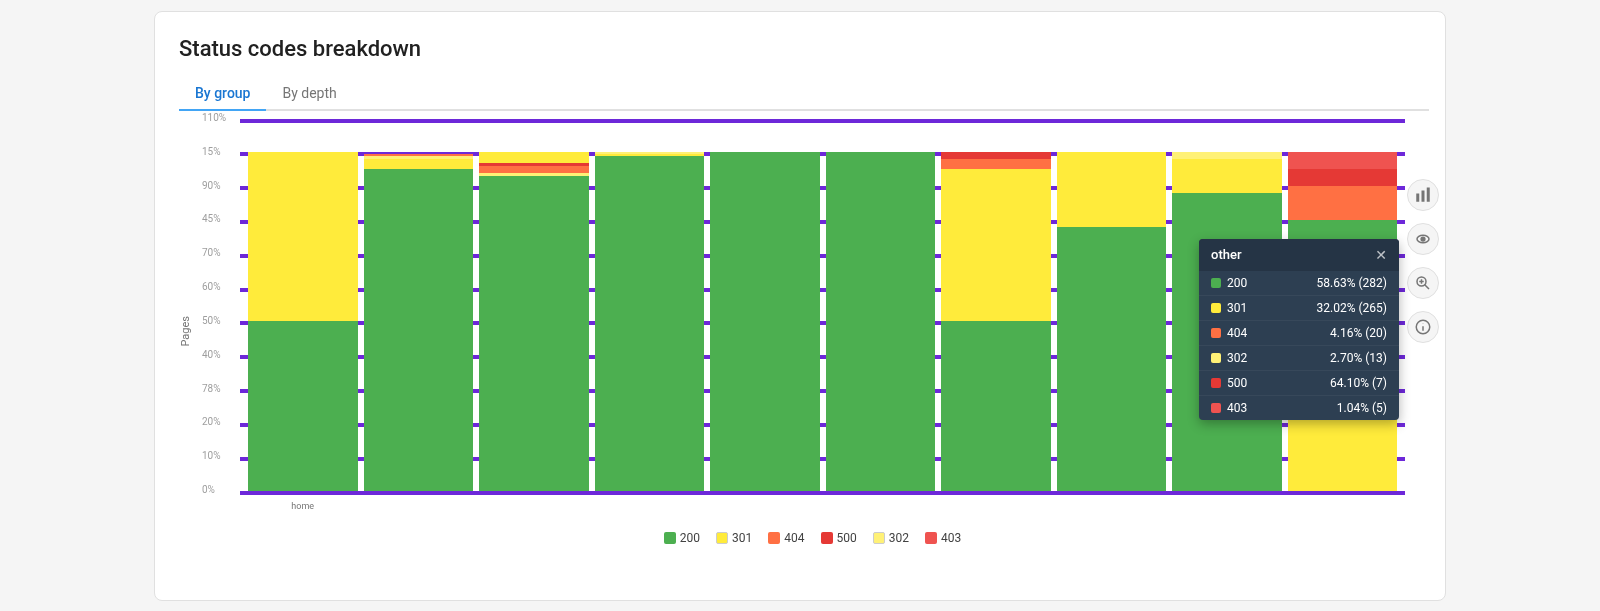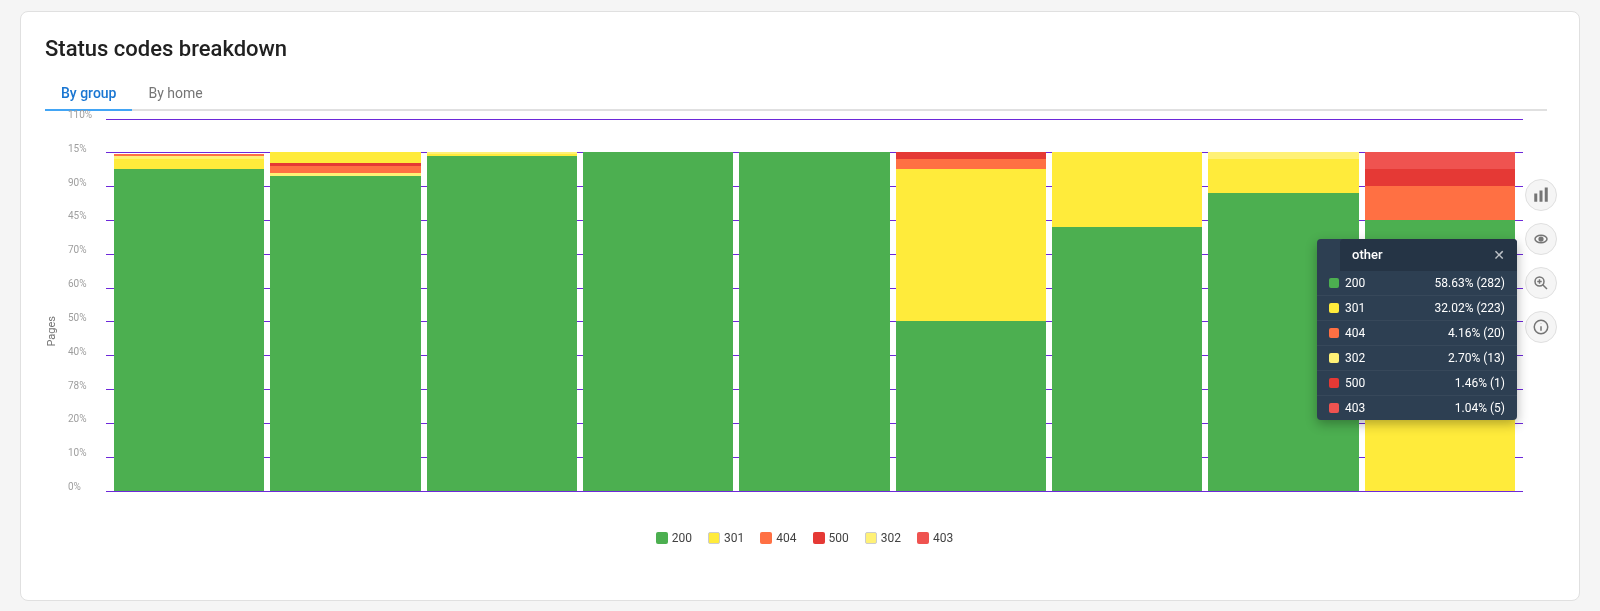--- a/index.html
+++ b/index.html
@@ -8,22 +8,22 @@
       background: #f5f5f5;
       display: flex;
       justify-content: center;
       align-items: center;
       min-height: 100vh;
     }
     .card {
       background: #fff;
       border-radius: 8px;
       border: 1px solid #e0e0e0;
-      padding: 24px 32px 16px 24px;
-      width: 1560px;
+      padding: 24px 16px 16px 24px;
+      width: 1292px;
       min-height: 590px;
       position: relative;
     }
     .page-title {
       font-size: 22px;
       font-weight: 500;
       color: #212121;
       margin-bottom: 16px;
     }
     .tabs {
@@ -67,21 +67,21 @@
       position: absolute;
       left: 44px;
       right: 24px;
       top: 0;
       bottom: 28px;
     }
     .grid-line {
       position: absolute;
       left: 0;
       right: 0;
-      border-top: 1px solid #6d28d9;
+      border-top: 4px solid #6d28d9;
       display: flex;
       align-items: center;
     }
     .grid-label {
       position: absolute;
       left: -38px;
       font-size: 10px;
       color: #9e9e9e;
       transform: translateY(-50%);
     }
@@ -172,21 +172,20 @@
     }
     .tooltip-header {
       padding: 8px 12px;
       font-size: 13px;
       font-weight: 500;
       background: #253445;
       border-radius: 4px 4px 0 0;
       display: flex;
       justify-content: space-between;
       align-items: center;
-      margin-left: 23px;
     }
     .tooltip-close {
       cursor: pointer;
       opacity: 0.7;
       font-size: 14px;
     }
     .tooltip-row {
       display: flex;
       align-items: center;
       padding: 5px 12px;
@@ -216,21 +215,21 @@
     }
   </style>
 </head>
 <body>
 
 <div class="card">
   <div class="page-title">Status codes breakdown</div>
 
   <div class="tabs">
     <div class="tab active">By group</div>
-    <div class="tab">By home</div>
+    <div class="tab">By depth</div>
   </div>
 
   <div class="chart-area">
     <div class="y-axis-label">Pages</div>
 
     <div class="chart-inner">
       <div class="chart-wrapper">
 
         <div class="grid-lines" id="grid-container">
             <div class="grid-line" style="top: 100%;">
@@ -265,20 +264,27 @@
             </div>
             <div class="grid-line" style="top: 9.09091%;">
               <span class="grid-label">15%</span>
             </div>
             <div class="grid-line" style="top: 0%;">
               <span class="grid-label">110%</span>
             </div>
           </div>
 
         <div class="bars-container" id="bars-container">
+            <div class="bar-group">
+              <div class="bar-stack" style="height: 90.9091%;">
+                <div class="bar-segment" style="background-color: rgb(76, 175, 80); height: 50%;"></div>
+                <div class="bar-segment" style="background-color: rgb(255, 235, 59); height: 50%;"></div>
+              </div>
+              <div class="bar-label">home</div>
+            </div>
             <div class="bar-group">
               <div class="bar-stack" style="height: 90.4545%;">
                 <div class="bar-segment" style="background-color: rgb(76, 175, 80); height: 95.4774%;"></div>
                 <div class="bar-segment" style="background-color: rgb(255, 235, 59); height: 3.01508%;"></div>
                 <div class="bar-segment" style="background-color: rgb(255, 241, 118); height: 1.00503%;"></div>
                 <div class="bar-segment" style="background-color: rgb(255, 112, 67); height: 0.502513%;"></div>
               </div>
               <div class="bar-label"></div>
             </div>
             <div class="bar-group">
@@ -354,36 +360,36 @@
           </div>
           <div id="tooltip-rows">
               <div class="tooltip-row">
                 <div class="tooltip-color" style="background-color: rgb(76, 175, 80);"></div>
                 <span class="tooltip-code">200</span>
                 <span class="tooltip-pct">58.63% (282)</span>
               </div>
               <div class="tooltip-row">
                 <div class="tooltip-color" style="background-color: rgb(255, 235, 59);"></div>
                 <span class="tooltip-code">301</span>
-                <span class="tooltip-pct">32.02% (223)</span>
+                <span class="tooltip-pct">32.02% (265)</span>
               </div>
               <div class="tooltip-row">
                 <div class="tooltip-color" style="background-color: rgb(255, 112, 67);"></div>
                 <span class="tooltip-code">404</span>
                 <span class="tooltip-pct">4.16% (20)</span>
               </div>
               <div class="tooltip-row">
                 <div class="tooltip-color" style="background-color: rgb(255, 241, 118);"></div>
                 <span class="tooltip-code">302</span>
                 <span class="tooltip-pct">2.70% (13)</span>
               </div>
               <div class="tooltip-row">
                 <div class="tooltip-color" style="background-color: rgb(229, 57, 53);"></div>
                 <span class="tooltip-code">500</span>
-                <span class="tooltip-pct">1.46% (1)</span>
+                <span class="tooltip-pct">64.10% (7)</span>
               </div>
               <div class="tooltip-row">
                 <div class="tooltip-color" style="background-color: rgb(239, 83, 80);"></div>
                 <span class="tooltip-code">403</span>
                 <span class="tooltip-pct">1.04% (5)</span>
               </div>
             </div>
         </div>
       </div>
 

